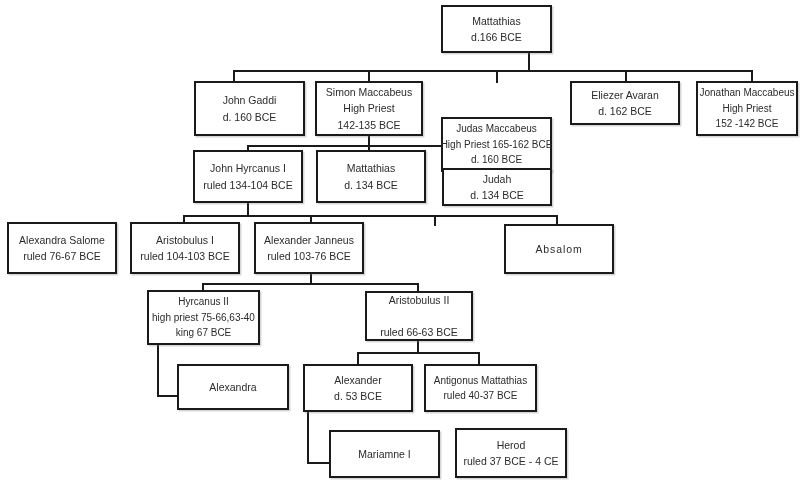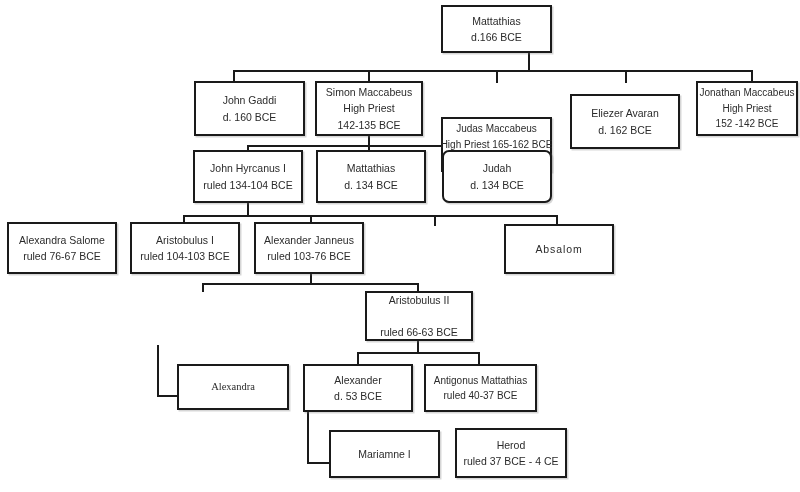--- a/index.html
+++ b/index.html
@@ -94,42 +94,42 @@
     <span class="ln">High Priest</span>
     <span class="ln">142-135 BCE</span>
   </div>
 
   <div class="node wide" style="left:441px;top:81px;width:111px;height:55px;margin-top:36px;">
     <span class="ln">Judas Maccabeus</span>
     <span class="ln">High Priest  165-162 BCE</span>
     <span class="ln">d. 160 BCE</span>
   </div>
 
-  <div class="node" style="left:570px;top:94px;width:110px;height:55px;">
+  <div class="node" style="left:570px;top:81px;width:110px;height:44px;">
     <span class="ln">Eliezer Avaran</span>
     <span class="ln">d. 162 BCE</span>
   </div>
 
   <div class="node wide" style="left:696px;top:81px;width:102px;height:55px;">
     <span class="ln">Jonathan Maccabeus</span>
     <span class="ln">High Priest</span>
     <span class="ln">152 -142 BCE</span>
   </div>
 
   <div class="node" style="left:193px;top:150px;width:110px;height:53px;">
     <span class="ln">John Hyrcanus I</span>
     <span class="ln">ruled 134-104 BCE</span>
   </div>
 
   <div class="node" style="left:316px;top:150px;width:110px;height:53px;">
     <span class="ln">Mattathias</span>
     <span class="ln">d. 134 BCE</span>
   </div>
 
-  <div class="node" style="left:442px;top:150px;width:110px;height:53px;border-radius:7px;">
+  <div class="node" style="left:442px;top:168px;width:110px;height:38px;">
     <span class="ln">Judah</span>
     <span class="ln">d. 134 BCE</span>
   </div>
 
   <div class="node" style="left:7px;top:222px;width:110px;height:52px;">
     <span class="ln">Alexandra Salome</span>
     <span class="ln">ruled 76-67 BCE</span>
   </div>
 
   <div class="node" style="left:130px;top:222px;width:110px;height:52px;">
@@ -140,27 +140,32 @@
   <div class="node" style="left:254px;top:222px;width:110px;height:52px;">
     <span class="ln">Alexander Janneus</span>
     <span class="ln">ruled 103-76 BCE</span>
   </div>
 
 
   <div class="node spaced" style="left:504px;top:224px;width:110px;height:50px;">
     <span class="ln">Absalom</span>
   </div>
 
+  <div class="node wide" style="left:147px;top:290px;width:113px;height:55px;">
+    <span class="ln">Hyrcanus II</span>
+    <span class="ln">high priest 75-66,63-40</span>
+    <span class="ln">king 67 BCE</span>
+  </div>
 
   <div class="node" style="left:365px;top:291px;width:108px;height:50px;gap:16px;">
     <span class="ln">Aristobulus II</span>
     <span class="ln">ruled 66-63 BCE</span>
   </div>
 
-  <div class="node" style="left:177px;top:364px;width:112px;height:46px;font-family:Liberation Serif, serif;">
+  <div class="node" style="left:177px;top:364px;width:112px;height:46px;">
     <span class="ln">Alexandra</span>
   </div>
 
   <div class="node" style="left:303px;top:364px;width:110px;height:48px;">
     <span class="ln">Alexander</span>
     <span class="ln">d. 53 BCE</span>
   </div>
 
   <div class="node wide" style="left:424px;top:364px;width:113px;height:48px;">
     <span class="ln">Antigonus  Mattathias</span>

